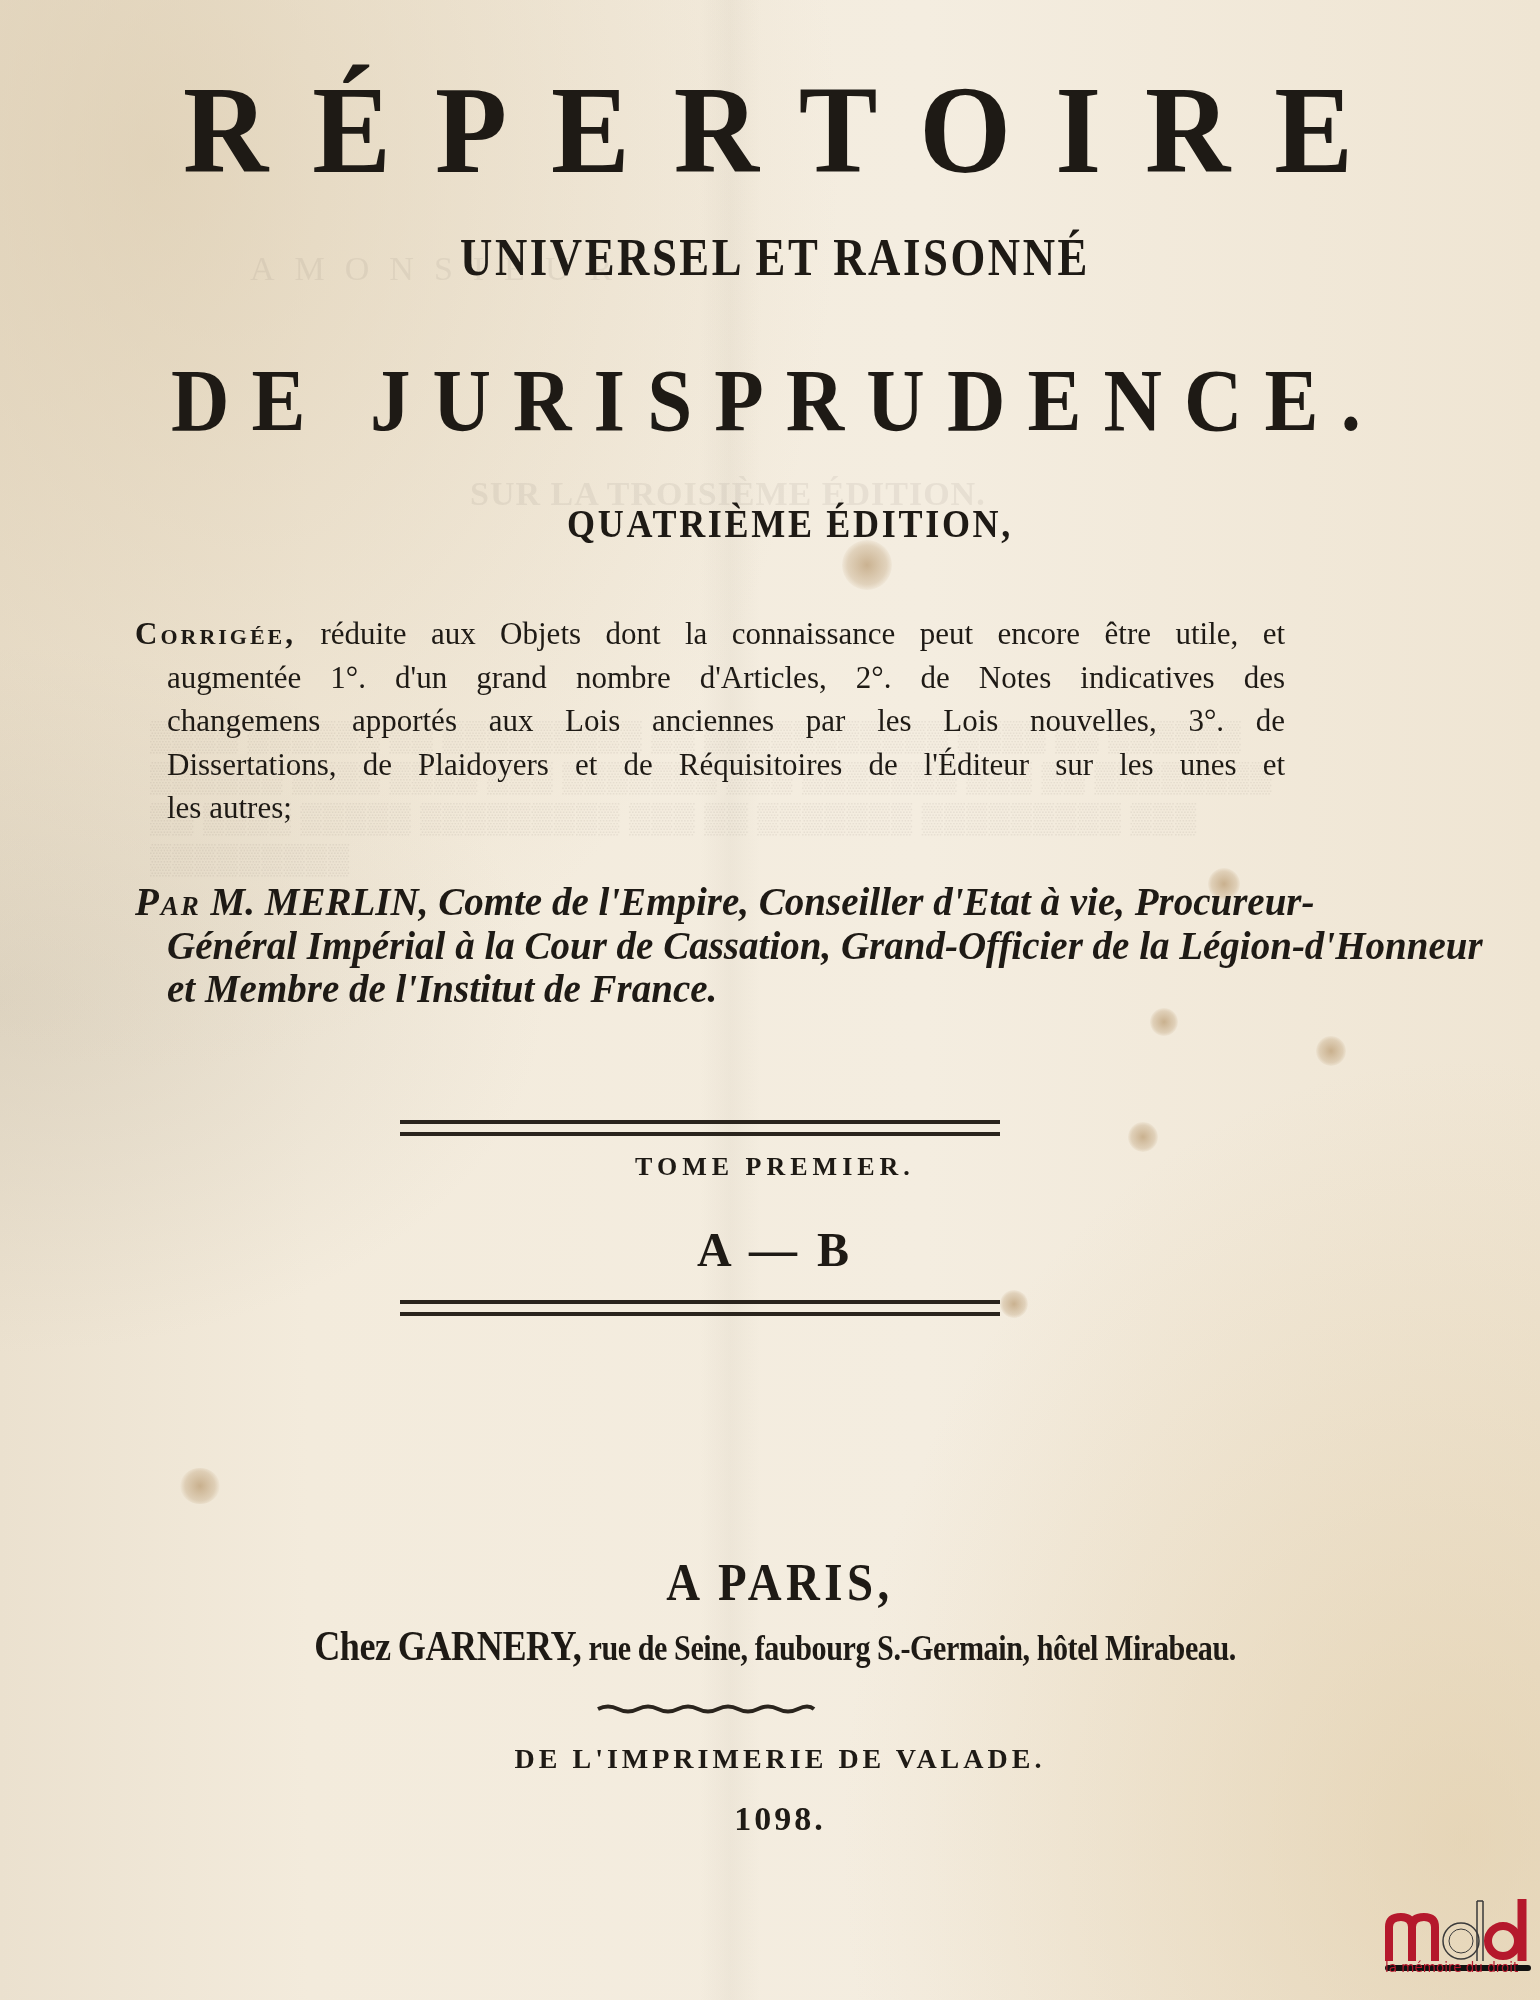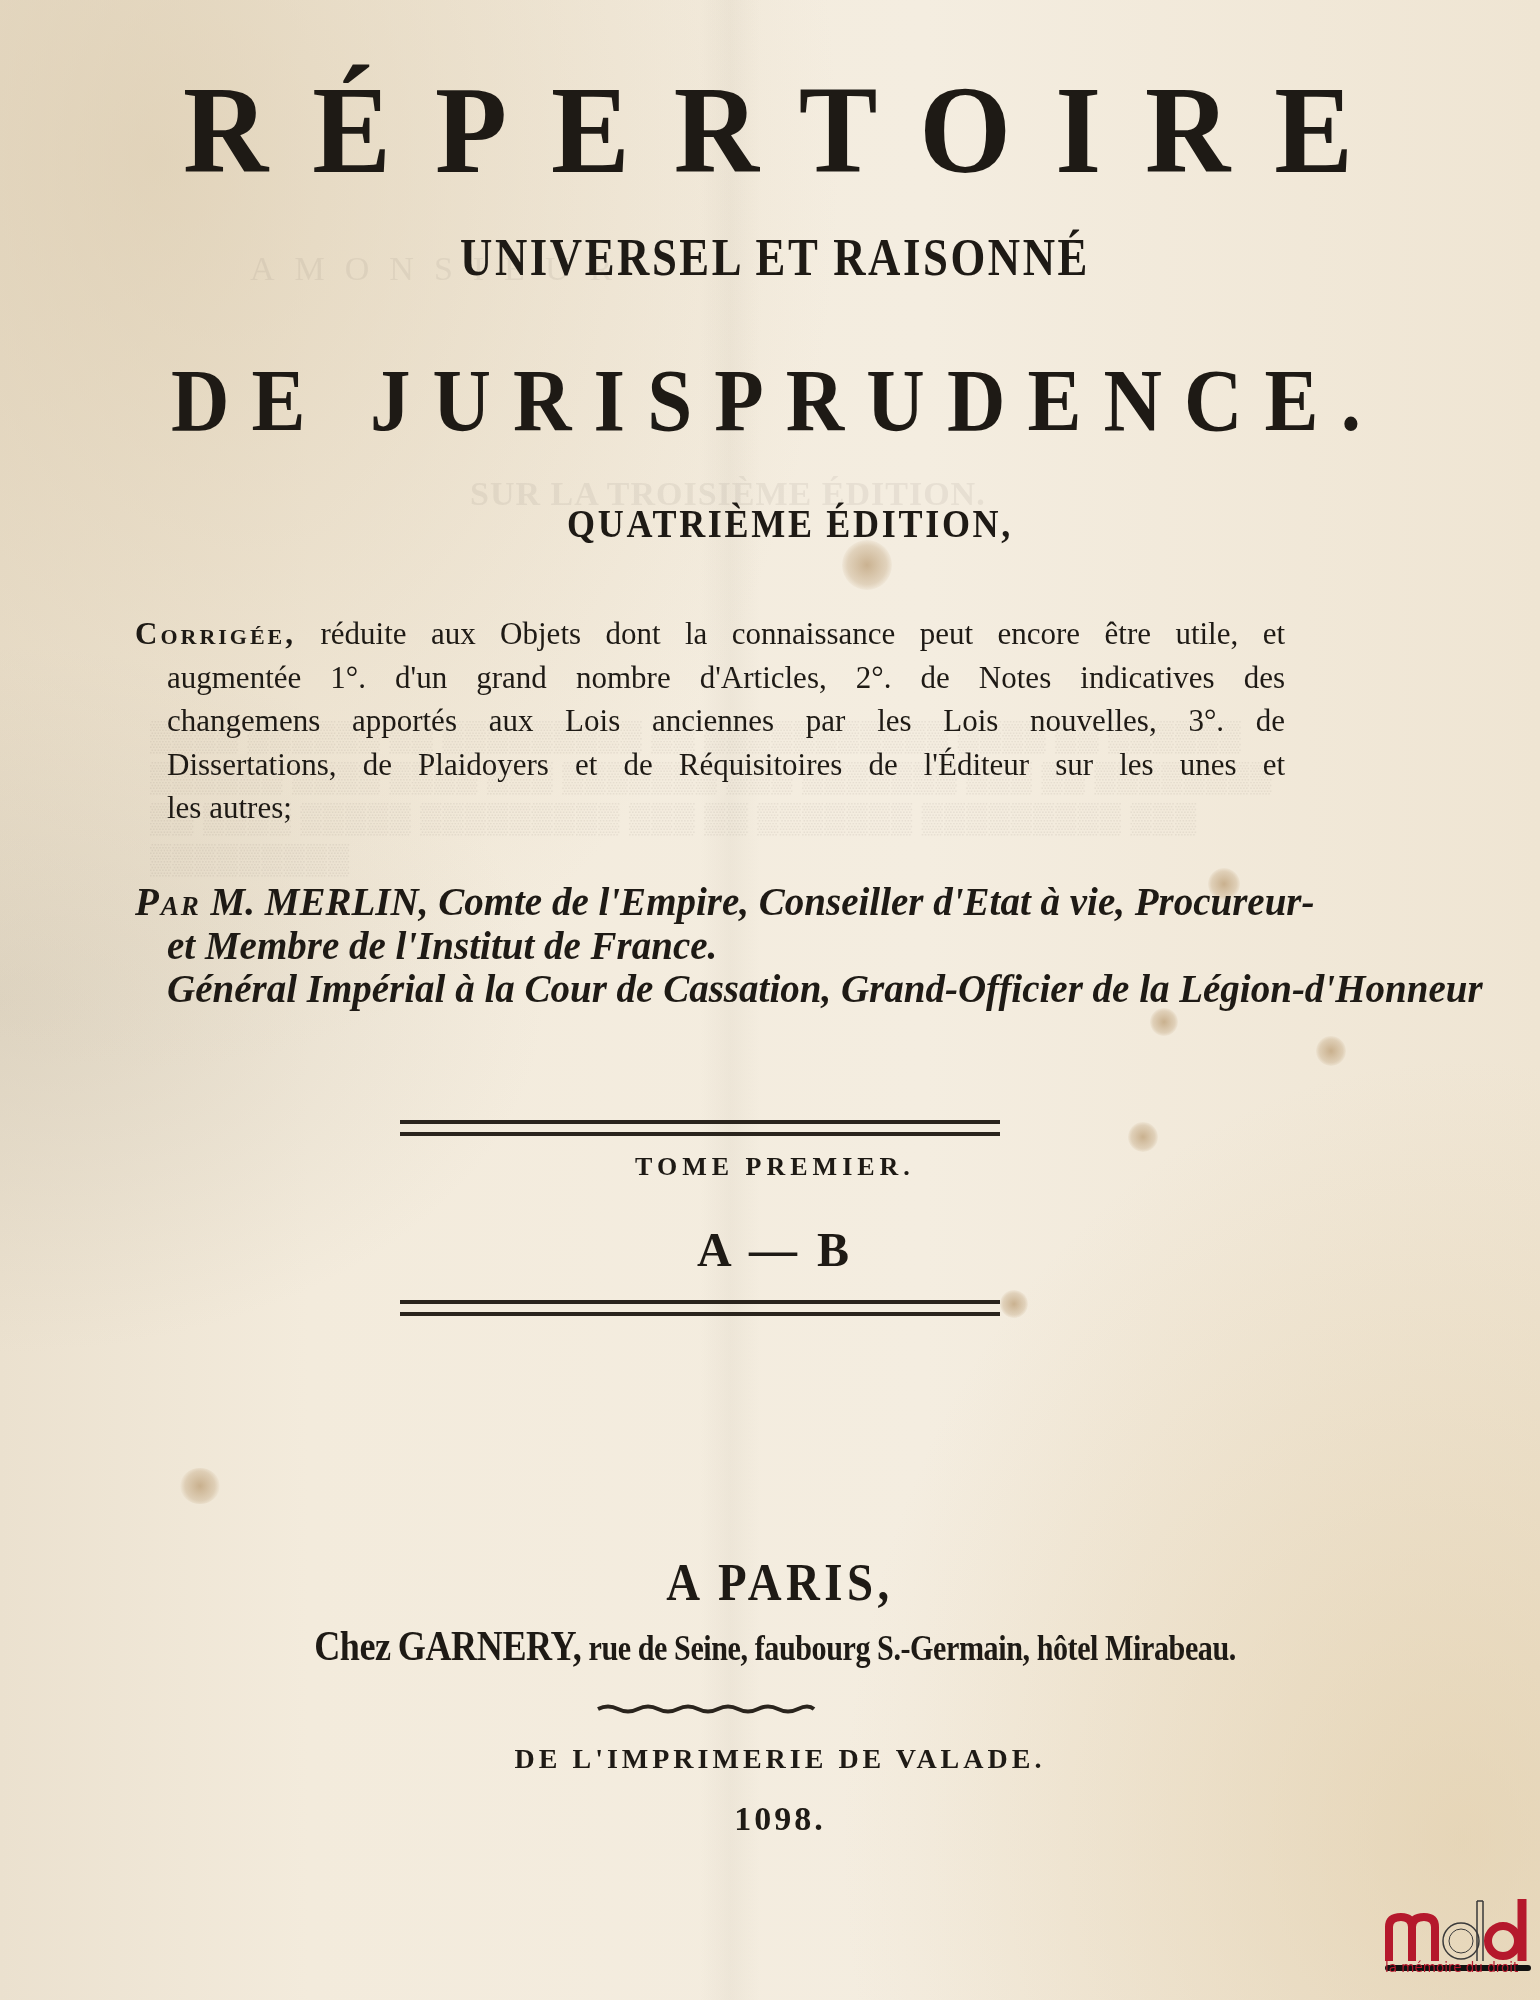--- a/index.html
+++ b/index.html
@@ -134,22 +134,22 @@
   <span class="line indent">Dissertations, de Plaidoyers et de Réquisitoires de l'Éditeur sur les unes et</span>
   <span class="line indent last">les autres;</span>
 </div>
 
 <div class="para author">
   <span class="line">
     <span class="sc">Par</span>
     <span>M. MERLIN,</span>
     <span>Comte de l'Empire, Conseiller d'Etat à vie, Procureur-</span>
   </span>
+  <span class="line indent">Général Impérial à la Cour de Cassation, Grand-Officier de la Légion-d'Honneur</span>
   <span class="line indent last">et Membre de l'Institut de France.</span>
-  <span class="line indent">Général Impérial à la Cour de Cassation, Grand-Officier de la Légion-d'Honneur</span>
 </div>
 
 <div class="rule-double" style="top:1120px;"></div>
 <div class="center tome">TOME PREMIER.</div>
 <div class="center ab">A — B</div>
 <div class="rule-double" style="top:1300px;"></div>
 
 <div class="center paris">A PARIS,</div>
 <div class="center publisher">
   <span class="big">Chez</span>

